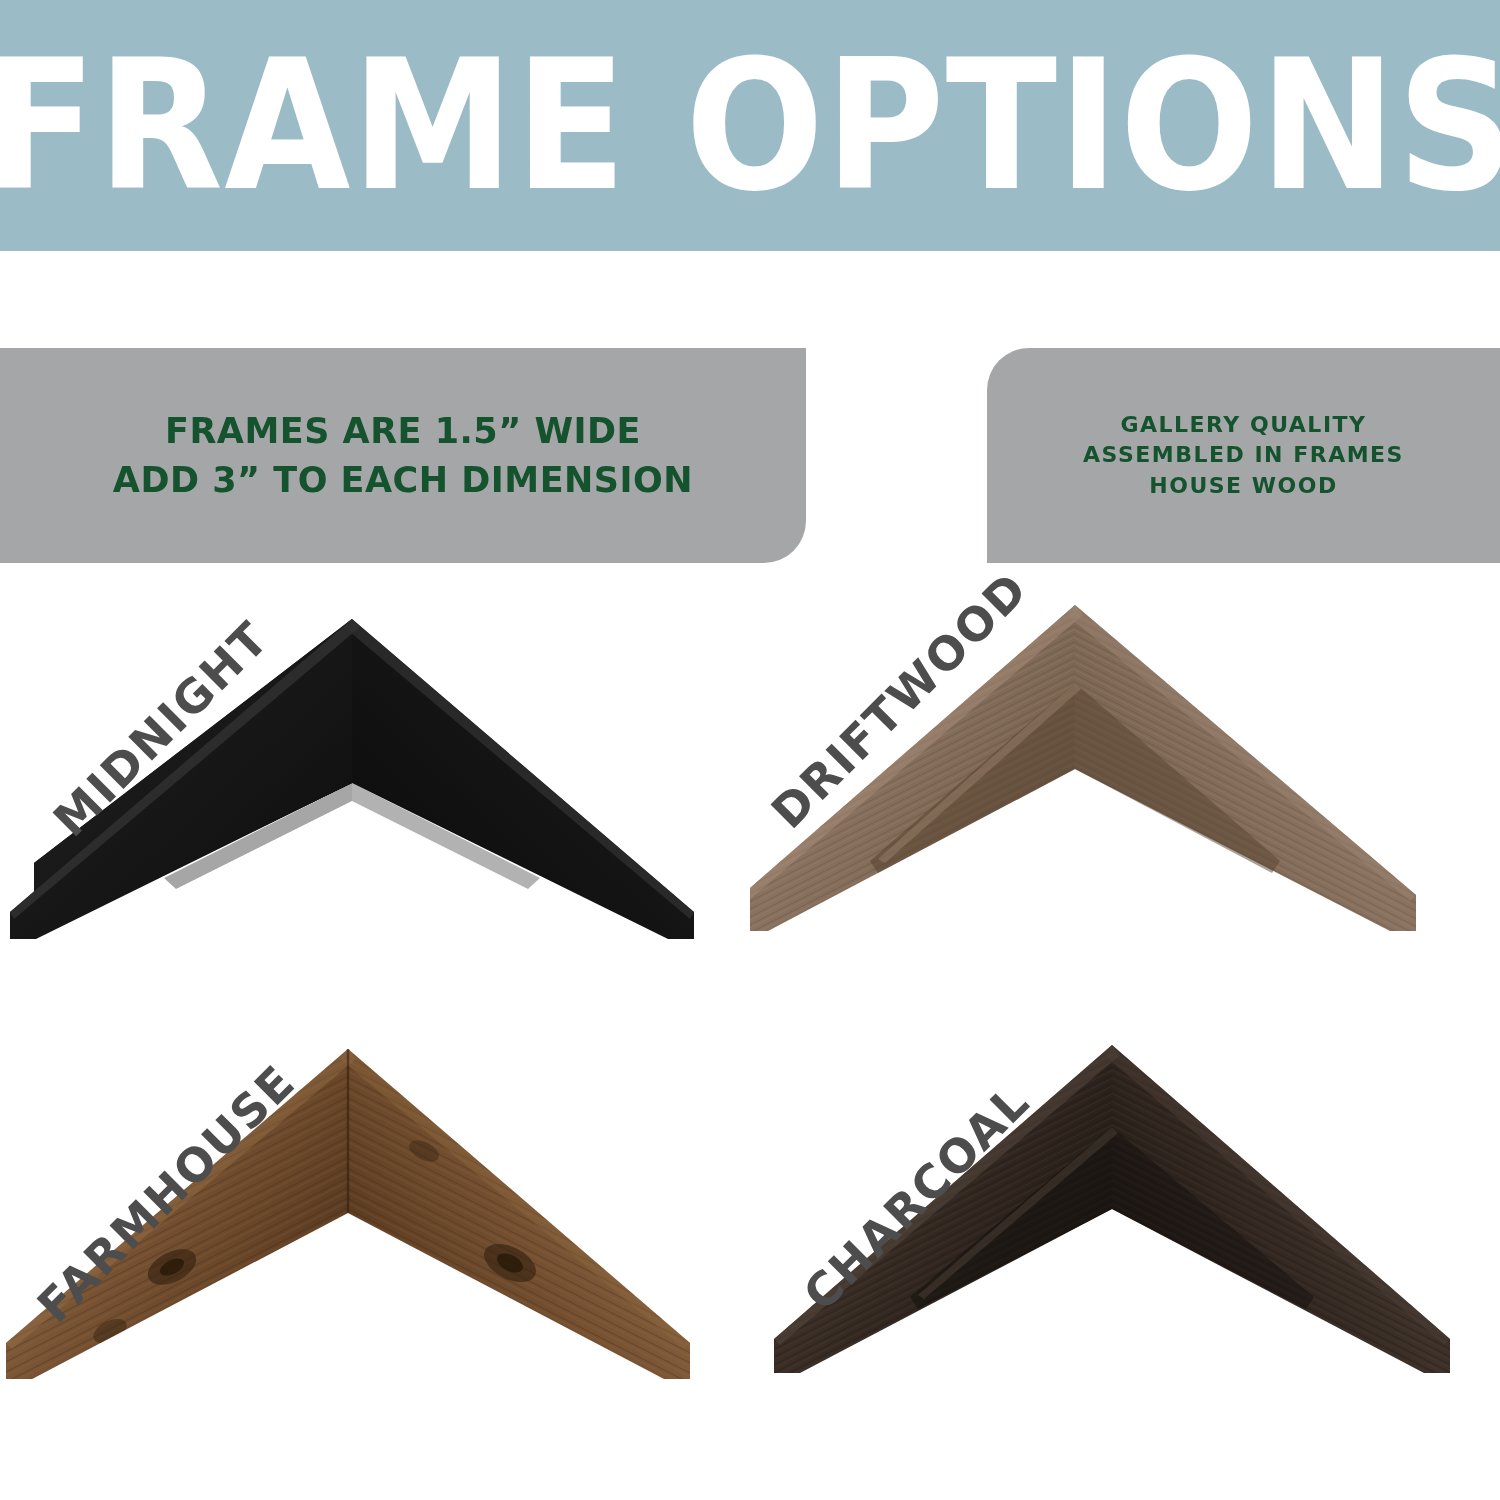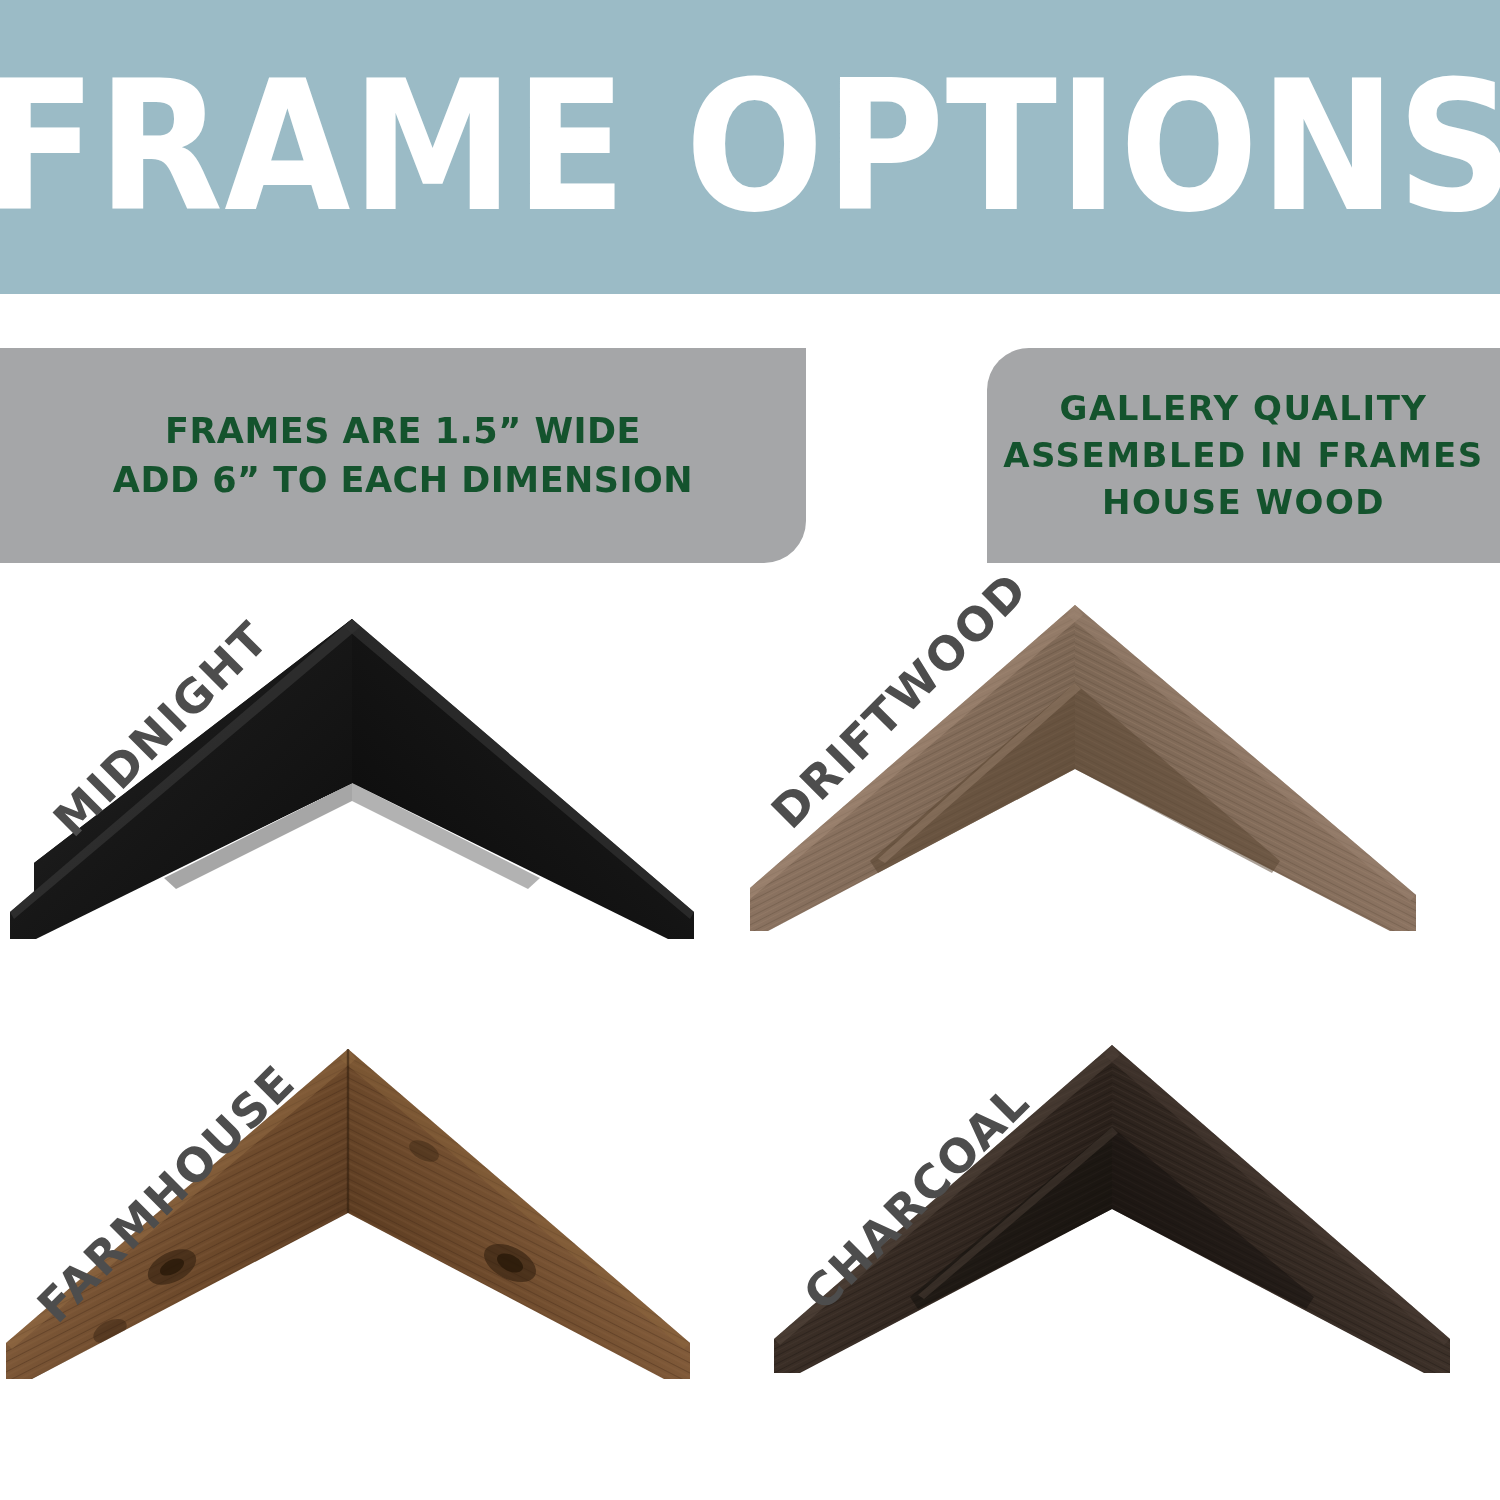--- a/index.html
+++ b/index.html
@@ -6,21 +6,21 @@
   body{
     width:1500px;height:1500px;
     background:#ffffff;
     font-family:"Liberation Sans","DejaVu Sans",sans-serif;
     overflow:hidden;
     position:relative;
   }
 
   
   .banner{
-    position:absolute;left:0;top:0;width:1500px;height:294px;
+    position:absolute;left:0;top:0;width:1500px;height:251px;
     background:#9bbbc6;
     display:flex;align-items:center;justify-content:center;
   }
   .banner-title{
     color:#ffffff;
     font-size:160px;
     line-height:1;
     font-weight:800;
     letter-spacing:1px;
     transform:scaleX(1.02) scaleY(1.12);
@@ -49,21 +49,21 @@
   .info-line{
     color:#14532d;
     font-size:35px;
     font-weight:800;
     letter-spacing:0.5px;
     text-align:center;
     line-height:1.38;
     white-space:nowrap;
     font-family:"DejaVu Sans","Liberation Sans",sans-serif;
   }
-  .info-right .info-line{letter-spacing:1.5px;font-size:34px;}
+  .info-right .info-line{letter-spacing:1.5px;font-size:22px;}
 
   
   .samples{
     position:absolute;left:0;top:563px;width:1500px;height:937px;
   }
   .sample{position:absolute;width:750px;height:468px;}
   .sample.s0{left:0;top:0;}
   .sample.s1{left:750px;top:0;}
   .sample.s2{left:0;top:468px;}
   .sample.s3{left:750px;top:468px;}
@@ -92,21 +92,21 @@
 </head>
 <body>
 
 <div class="banner">
   <div class="banner-title">FRAME OPTIONS</div>
 </div>
 
 <div class="info-left">
   <div class="inner">
     <div class="info-line">FRAMES ARE 1.5” WIDE</div>
-    <div class="info-line">ADD 6” TO EACH DIMENSION</div>
+    <div class="info-line">ADD 3” TO EACH DIMENSION</div>
   </div>
 </div>
 
 <div class="info-right">
   <div class="inner">
     <div class="info-line">GALLERY QUALITY</div>
     <div class="info-line">ASSEMBLED IN FRAMES</div>
     <div class="info-line">HOUSE WOOD</div>
   </div>
 </div>

